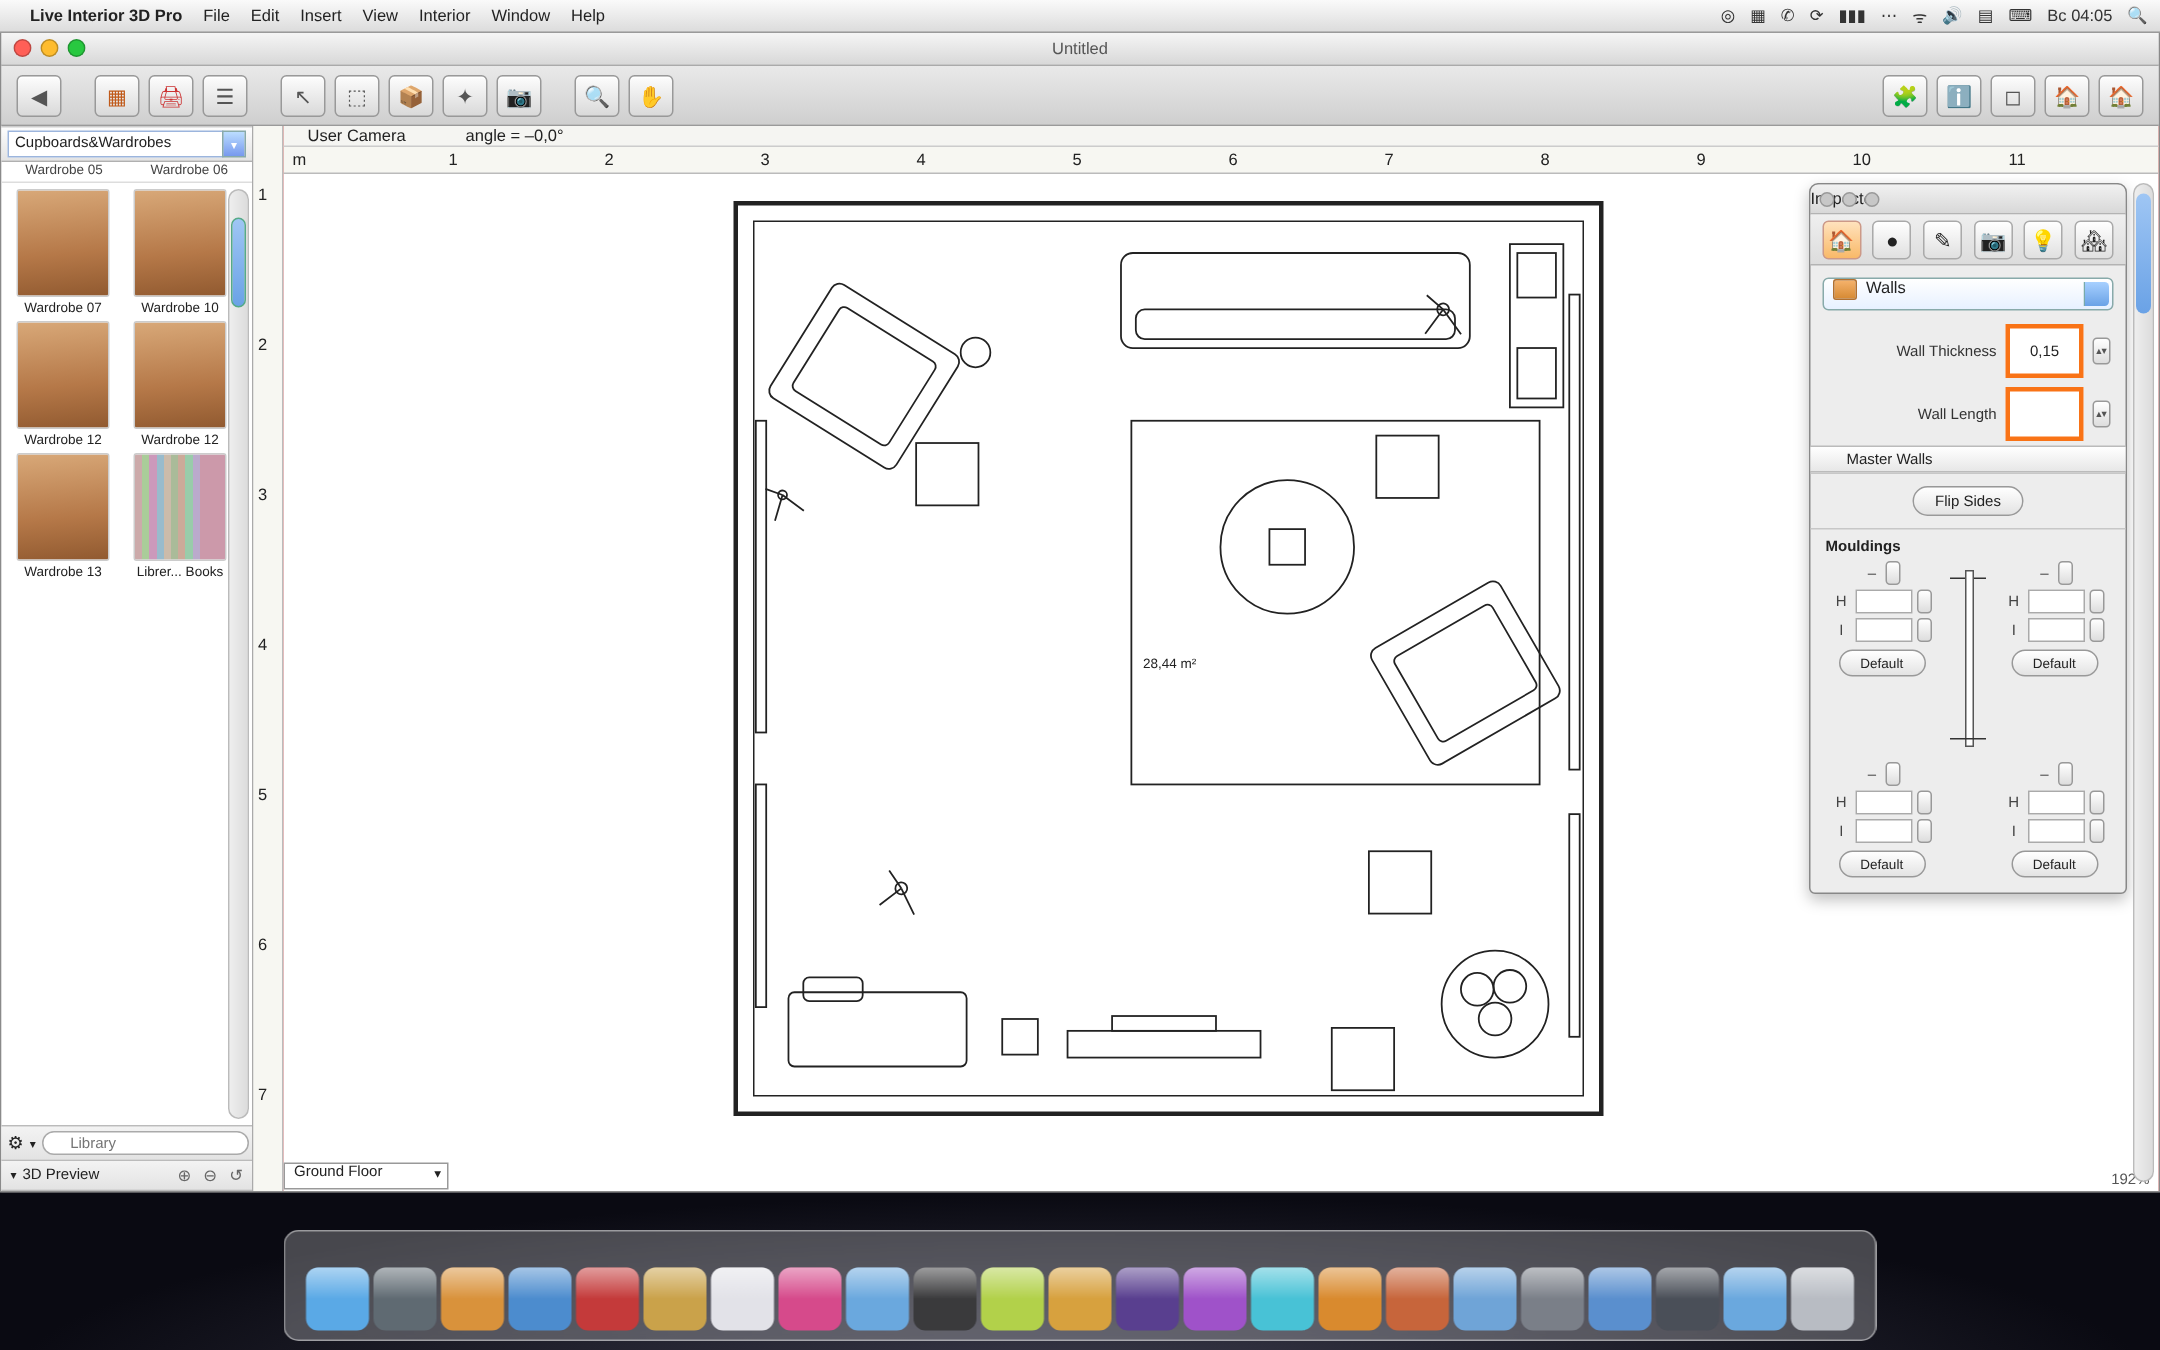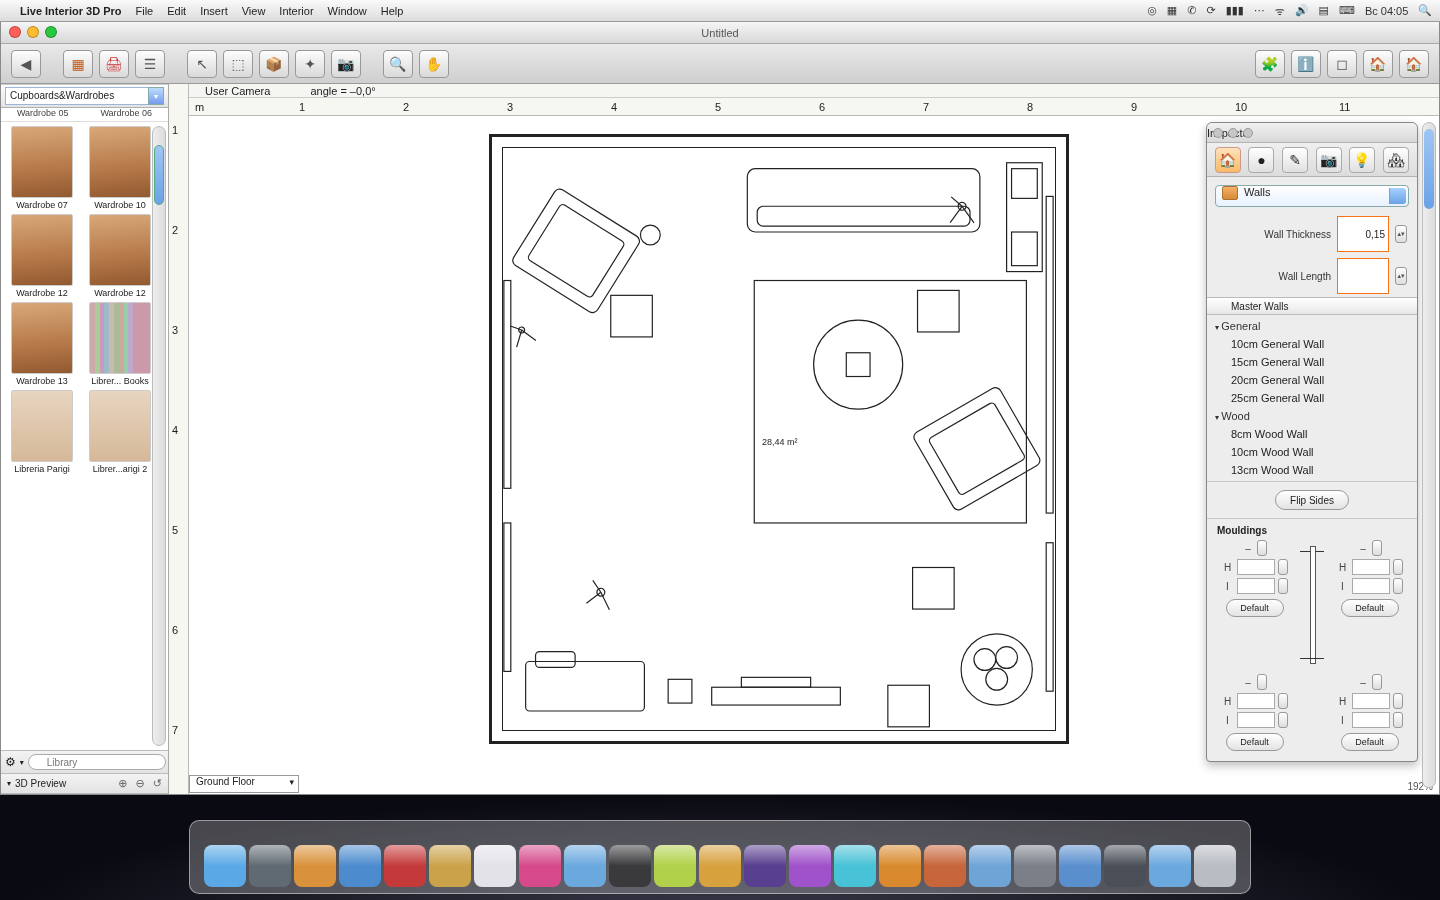--- a/index.html
+++ b/index.html
@@ -75,21 +75,21 @@
 .insp-title .dots{position:absolute;left:6px;display:flex;gap:5px}
 .insp-title .dots div{width:10px;height:10px;border-radius:50%;background:#c7c7c7;border:1px solid #999}
 .insp-tabs{height:34px;background:linear-gradient(#efefef,#dcdcdc);border-bottom:1px solid #b3b3b3;display:flex;align-items:center;justify-content:space-around;padding:0 4px}
 .insp-tabs div{width:26px;height:26px;border:1px solid #aaa;border-radius:4px;background:linear-gradient(#fff,#e0e0e0);display:flex;align-items:center;justify-content:center;font-size:14px}
 .insp-tabs .active{background:linear-gradient(#ffe2bd,#f9b968);border-color:#c98}
 .secsel{margin:8px 8px 6px;height:22px;border:1px solid #8aa;border-radius:4px;display:flex;align-items:flex-start;background:linear-gradient(#fff,#e7f1ff);padding:0 6px;position:relative}
 .secsel .ic{width:16px;height:14px;background:linear-gradient(#f5b26b,#d68a34);margin-right:6px;border:1px solid #b07030;border-radius:2px}
 .secsel:after{content:"";position:absolute;right:2px;top:2px;bottom:2px;width:16px;background:linear-gradient(#a7d0ff,#6aa2e6);border-radius:0 3px 3px 0;border-left:1px solid #7aa}
 .proprow{display:flex;align-items:center;padding:3px 10px;gap:6px}
 .proprow label{flex:1;text-align:right;font-size:10px;color:#333}
-.proprow input{width:52px;height:36px;border:1px solid #f97316;background:#fff;font-size:10px;padding:0 3px;text-align:right}
+.proprow input{width:52px;height:36px;border:3px solid #f97316;background:#fff;font-size:10px;padding:0 3px;text-align:center}
 .proprow .step{width:12px;height:18px;border:1px solid #999;background:linear-gradient(#fff,#ddd);border-radius:3px;font-size:7px;display:flex;flex-direction:column;justify-content:center;align-items:center;color:#555}
 .listhdr{height:18px;background:linear-gradient(#fff,#e7e7e7);border-top:1px solid #bbb;border-bottom:1px solid #bbb;padding:0 24px;font-size:10px;display:flex;align-items:center}
 .tree{padding:2px 0;font-size:10px}
 .tree .grp{padding:3px 8px;color:#333}
 .tree .grp:before{content:"▾ ";font-size:8px}
 .tree .leaf{padding:3px 8px 3px 24px;color:#222}
 .flip{display:flex;justify-content:center;padding:8px 0;border-top:1px solid #c7c7c7}
 .flip button{height:20px;padding:0 14px;border:1px solid #999;border-radius:10px;background:linear-gradient(#fff,#e3e3e3);font-size:10px}
 .mould{border-top:1px solid #c7c7c7;padding:6px 10px 10px}
 .mould h4{font-size:10px;font-weight:bold;margin-bottom:4px}
@@ -211,30 +211,20 @@
           <div class="librow">
             <div class="libitem">
               <div class="thumb "></div>
               <div class="lbl">Wardrobe 13</div>
             </div>
             <div class="libitem">
               <div class="thumb books"></div>
               <div class="lbl">Librer... Books</div>
             </div>
           </div>
-          <div class="librow">
-            <div class="libitem">
-              <div class="thumb shelf"></div>
-              <div class="lbl">Libreria Parigi</div>
-            </div>
-            <div class="libitem">
-              <div class="thumb shelf"></div>
-              <div class="lbl">Librer...arigi 2</div>
-            </div>
-          </div>
           <div class="libscroll">
             <div class="thumb-s"></div>
           </div>
       </div>
       <div class="sidefoot">
         <span class="gear">⚙</span>
           <span style="font-size:8px">▾</span>
         <input placeholder="Library" style="">
       </div>
       <div class="prevhdr">
@@ -377,31 +367,20 @@
     <label>Wall Thickness</label>
     <input value="0,15" style="">
     <div class="step">▴▾</div>
   </div>
   <div class="proprow">
     <label>Wall Length</label>
     <input value="" style="">
     <div class="step">▴▾</div>
   </div>
   <div class="listhdr">Master Walls</div>
-  <div class="tree" id="tree">
-      <div class="grp">General</div>
-      <div class="leaf">10cm General Wall</div>
-      <div class="leaf">15cm General Wall</div>
-      <div class="leaf">20cm General Wall</div>
-      <div class="leaf">25cm General Wall</div>
-      <div class="grp">Wood</div>
-      <div class="leaf">8cm Wood Wall</div>
-      <div class="leaf">10cm Wood Wall</div>
-      <div class="leaf">13cm Wood Wall</div>
-    </div>
   <div class="flip">
       <button>Flip Sides</button>
     </div>
   <div class="mould">
     <h4>Mouldings</h4>
     <div class="mgrid">
       <div class="mbox">
         <div class="mrow">
             <span class="glyph">–</span>
             <div class="st"></div>

